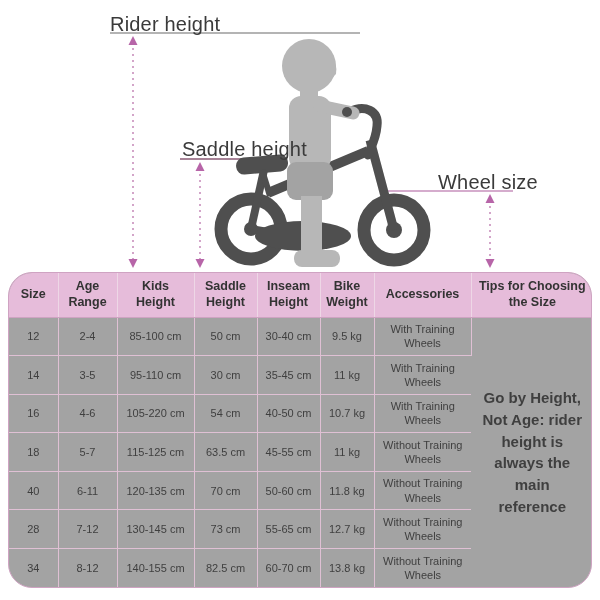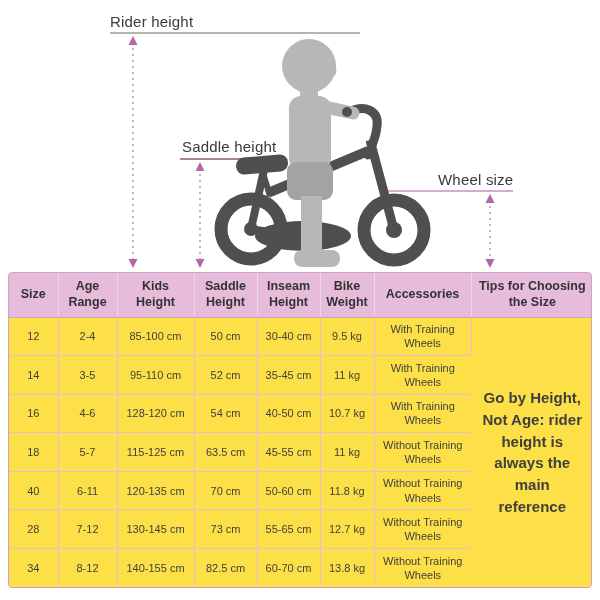--- a/index.html
+++ b/index.html
@@ -14,34 +14,34 @@
     --child_dark:#a3a3a3;
   }
   *{box-sizing:border-box;margin:0;padding:0}
   html,body{width:600px;height:600px;background:#ffffff;
     font-family:"Liberation Sans",sans-serif;color:var(--text_dark);}
   body{position:relative;overflow:hidden}
 
   .illustration{position:absolute;left:0;top:0;width:600px;height:272px}
   .illustration svg{position:absolute;left:0;top:0}
 
-  .anno-label{position:absolute;font-size:15px;color:#3a3a3a;letter-spacing:.2px;white-space:nowrap}
+  .anno-label{position:absolute;font-size:20px;color:#3a3a3a;letter-spacing:.2px;white-space:nowrap}
   .lbl-rider{left:110px;top:13px}
   .lbl-saddle{left:182px;top:138px}
   .lbl-wheel{left:438px;top:171px}
 
   .bike-part{fill:var(--bike_gray)}
   .bike-stroke{stroke:var(--bike_gray);fill:none}
   .child-part{fill:var(--child_gray)}
   .child-dark{fill:var(--child_dark)}
   .dotline{stroke:var(--dotted_line);stroke-width:1.8;stroke-dasharray:2 4;fill:none}
   .arrowhead{fill:var(--arrow_pink)}
 
   .table-wrap{position:absolute;left:8px;top:272px;width:584px;height:316px;
-    border:1.5px solid var(--table_border);border-radius:4px;overflow:hidden;background:#fde047}
+    border:1.5px solid var(--table_border);border-radius:24px;overflow:hidden;background:#a3a3a3}
   table{border-collapse:collapse;table-layout:fixed;width:584px}
   th{background:var(--header_bg);font-size:12.5px;font-weight:bold;color:#333;
     height:44px;text-align:center;vertical-align:middle;line-height:1.25;
     border-right:1px solid #eed7e6;border-bottom:1px solid var(--table_border);padding:2px 4px}
   th:last-child{border-right:none}
   td{font-size:11px;text-align:center;vertical-align:middle;height:38.6px;
     border-right:1px solid var(--grid_line);border-bottom:1px solid var(--grid_line);
     padding:2px 4px;line-height:1.3;color:#3f3f3f}
   td:last-child{border-right:none}
   tr:last-child td{border-bottom:none}
@@ -140,29 +140,29 @@
           <td>50 cm</td>
           <td>30-40 cm</td>
           <td>9.5 kg</td>
           <td>With Training Wheels</td>
           <td rowspan="7" class="tips-cell">Go by Height, Not Age: rider height is always the main reference</td>
         </tr>
         <tr>
           <td>14</td>
           <td>3-5</td>
           <td>95-110 cm</td>
-          <td>52 cm</td>
+          <td>30 cm</td>
           <td>35-45 cm</td>
           <td>11 kg</td>
           <td>With Training Wheels</td>
         </tr>
         <tr>
           <td>16</td>
           <td>4-6</td>
-          <td>128-120 cm</td>
+          <td>105-220 cm</td>
           <td>54 cm</td>
           <td>40-50 cm</td>
           <td>10.7 kg</td>
           <td>With Training Wheels</td>
         </tr>
         <tr>
           <td>18</td>
           <td>5-7</td>
           <td>115-125 cm</td>
           <td>63.5 cm</td>

